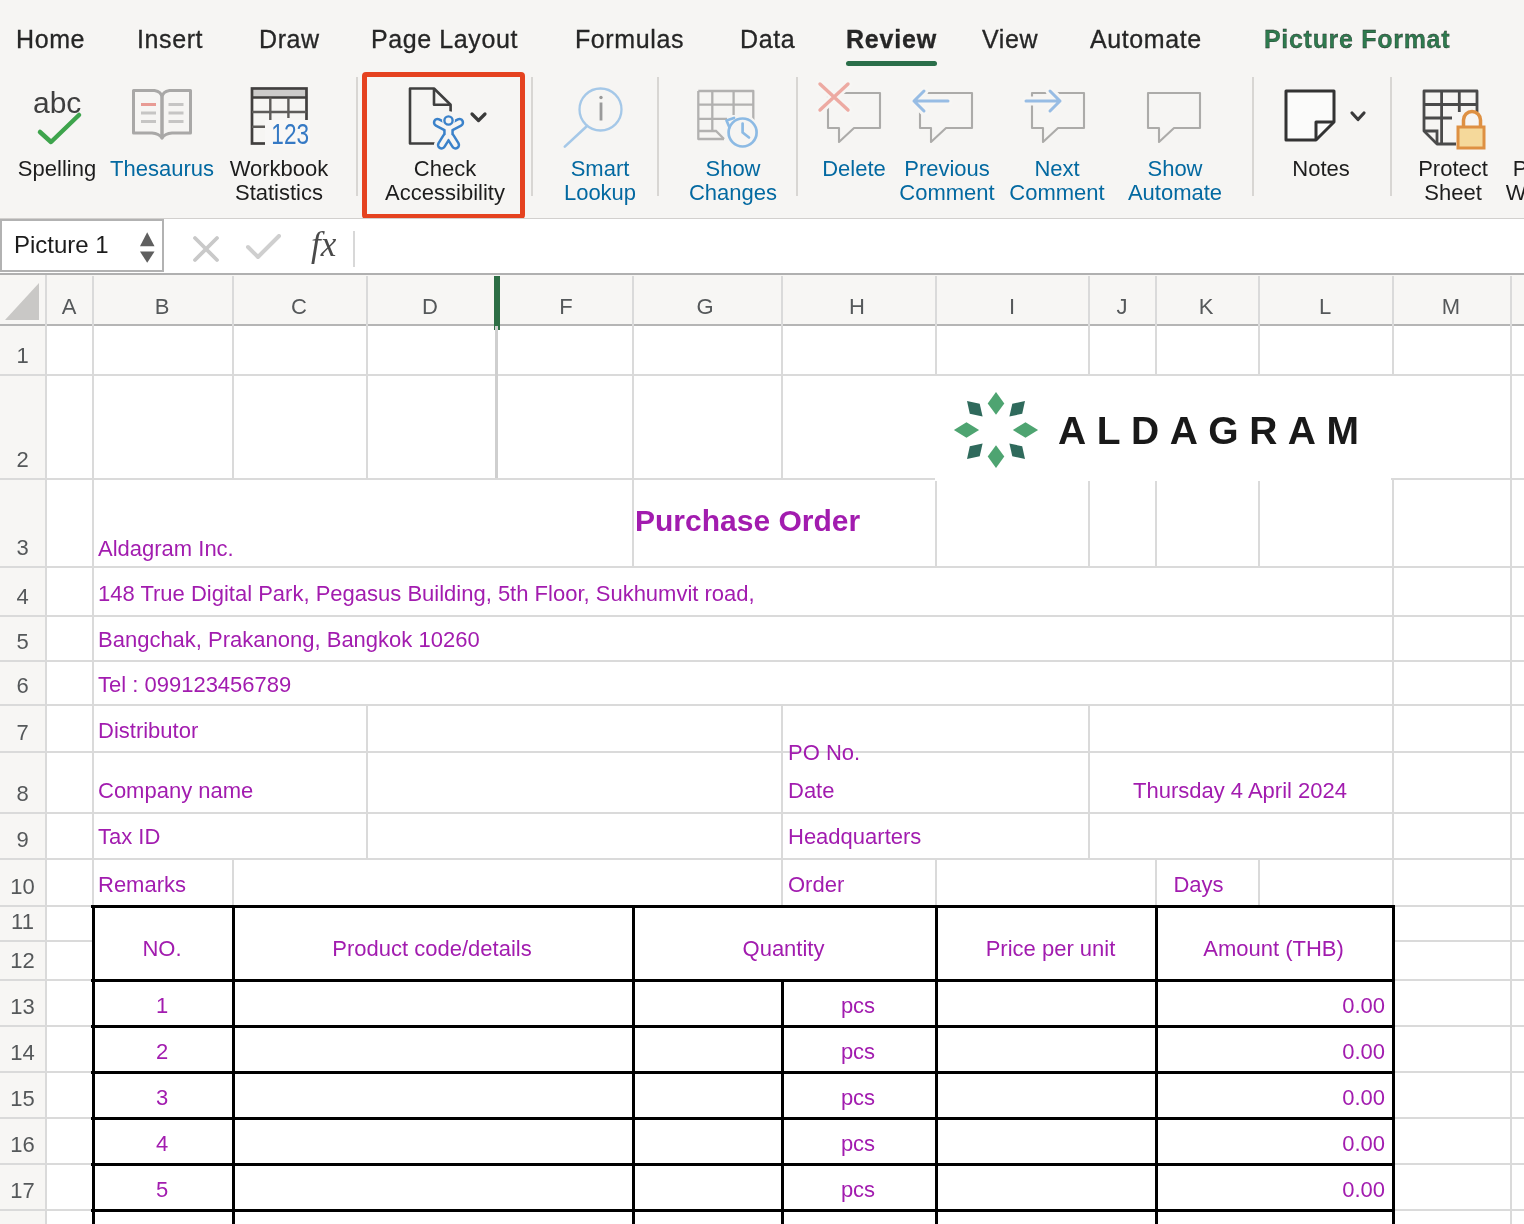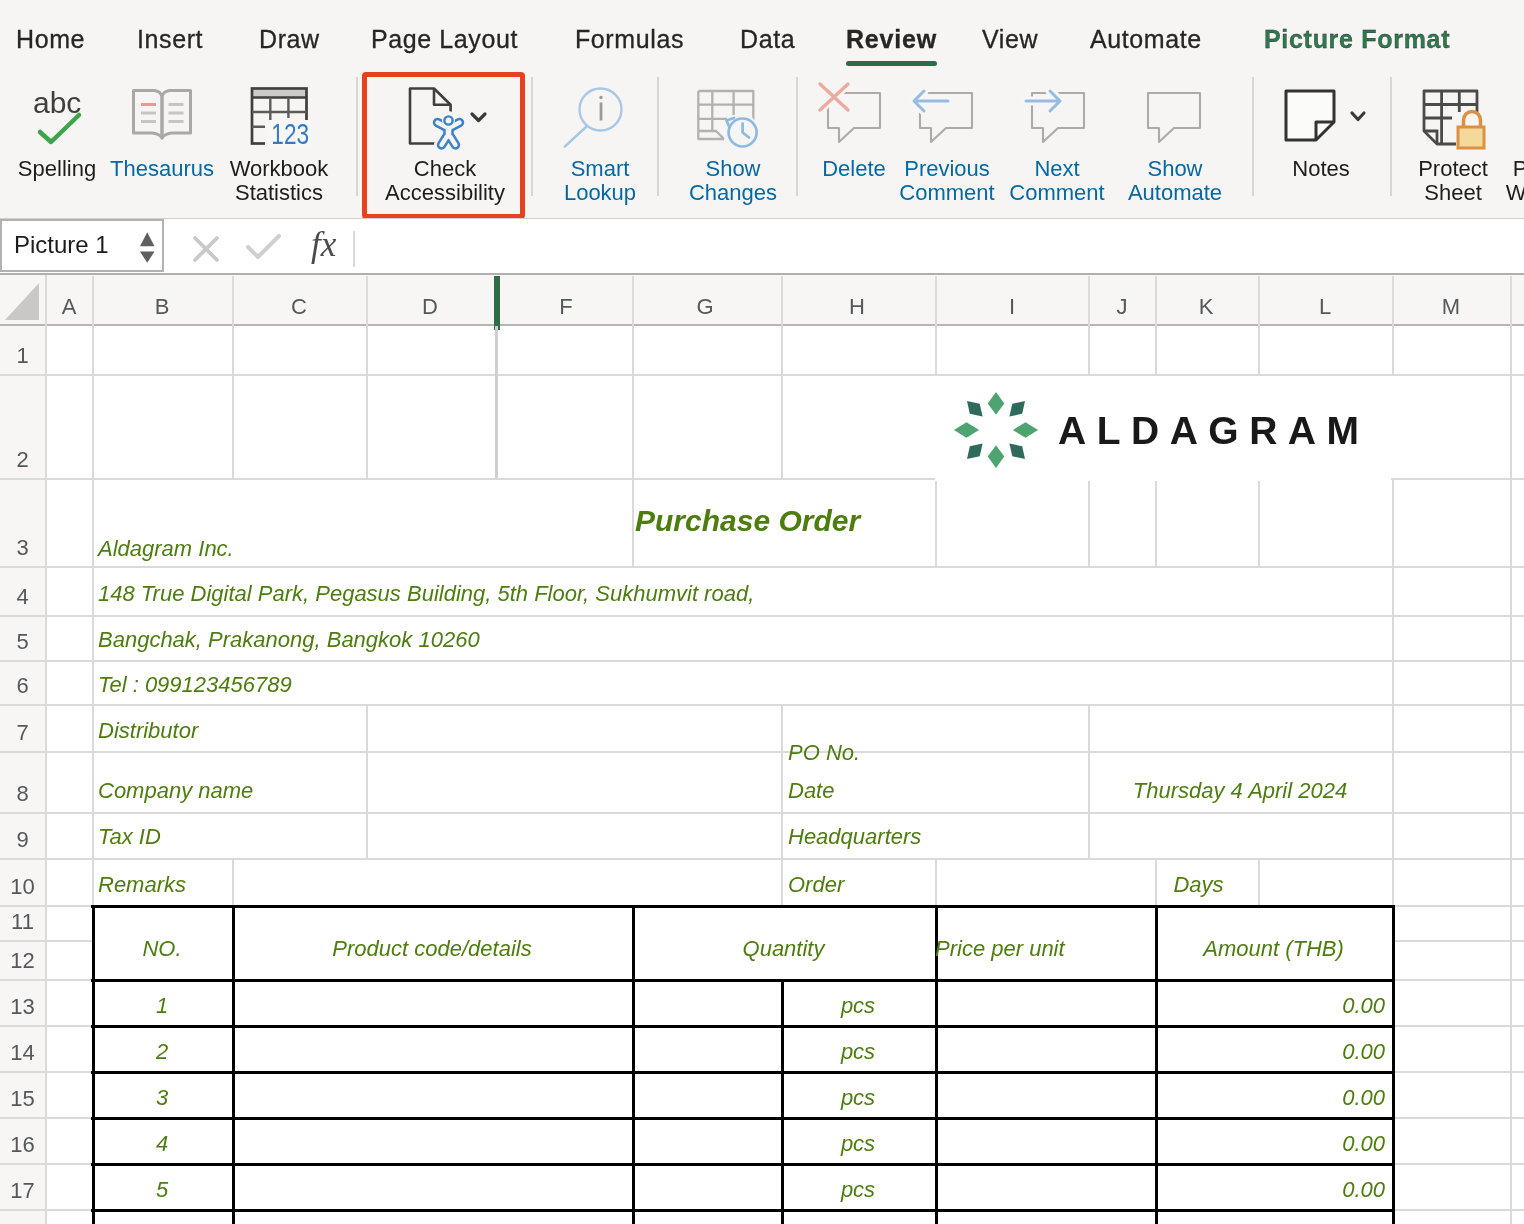--- a/index.html
+++ b/index.html
@@ -21,21 +21,21 @@
 #namebox{position:absolute;left:0;top:219px;width:164px;height:53px;background:#fff;border:2px solid #b2b2b2;box-sizing:border-box;}
 #fdiv2{position:absolute;left:353px;top:231px;width:2px;height:36px;background:#d8d8d8;}
 
 #sheet{position:absolute;left:0;top:275px;width:1524px;height:949px;background:#fff;}
 #colhdr{position:absolute;left:0;top:0;width:1524px;height:51px;background:#f7f6f4;border-bottom:2px solid #b5b5b5;box-sizing:border-box;}
 #rowhdr{position:absolute;left:0;top:51px;width:45px;height:898px;background:#f7f6f4;}
 .chl{position:absolute;top:19px;font-size:22px;color:#55585a;transform:translateX(-50%);}
 .rhl{position:absolute;font-size:22px;color:#55585a;width:45px;text-align:center;}
 .gl{position:absolute;background:#dadada;}
 .bl{position:absolute;background:#000;}
-.ct{position:absolute;font-size:22px;color:#4d7c0f;white-space:nowrap;font-style:italic;}
+.ct{position:absolute;font-size:22px;color:#a21caf;white-space:nowrap;}
 </style>
 </head>
 <body>
 <div id="chrome"></div>
 
 <span class="tab" style="left:16px;">Home</span>
 <span class="tab" style="left:137px;">Insert</span>
 <span class="tab" style="left:259px;">Draw</span>
 <span class="tab" style="left:371px;">Page Layout</span>
 <span class="tab" style="left:575px;">Formulas</span>
@@ -303,21 +303,21 @@
 <span class="ct" style="left:98px;top:549px;">Tax ID</span>
 <span class="ct" style="left:788px;top:549px;">Headquarters</span>
 <span class="ct" style="left:98px;top:597px;">Remarks</span>
 <span class="ct" style="left:788px;top:597px;">Order</span>
 <span class="ct" style="left:1147px;width:103px;text-align:center;top:597px;">Days</span>
 <span class="ct" style="left:635px;top:229px;font-size:30px;font-weight:bold;">Purchase Order</span>
 <span class="ct" style="left:1088px;width:304px;text-align:center;top:503px;">Thursday 4 April 2024</span>
 <span class="ct" style="left:92px;width:140px;text-align:center;top:661px;">NO.</span>
 <span class="ct" style="left:232px;width:400px;text-align:center;top:661px;">Product code/details</span>
 <span class="ct" style="left:632px;width:303px;text-align:center;top:661px;">Quantity</span>
-<span class="ct" style="left:935px;width:231px;top:661px;">Price per unit</span>
+<span class="ct" style="left:935px;width:231px;text-align:center;top:661px;">Price per unit</span>
 <span class="ct" style="left:1155px;width:237px;text-align:center;top:661px;">Amount (THB)</span>
 <span class="ct" style="left:92px;width:140px;text-align:center;top:718px;">1</span>
 <span class="ct" style="left:781px;width:154px;text-align:center;top:718px;">pcs</span>
 <span class="ct" style="right:139px;top:718px;">0.00</span>
 <span class="ct" style="left:92px;width:140px;text-align:center;top:764px;">2</span>
 <span class="ct" style="left:781px;width:154px;text-align:center;top:764px;">pcs</span>
 <span class="ct" style="right:139px;top:764px;">0.00</span>
 <span class="ct" style="left:92px;width:140px;text-align:center;top:810px;">3</span>
 <span class="ct" style="left:781px;width:154px;text-align:center;top:810px;">pcs</span>
 <span class="ct" style="right:139px;top:810px;">0.00</span>

